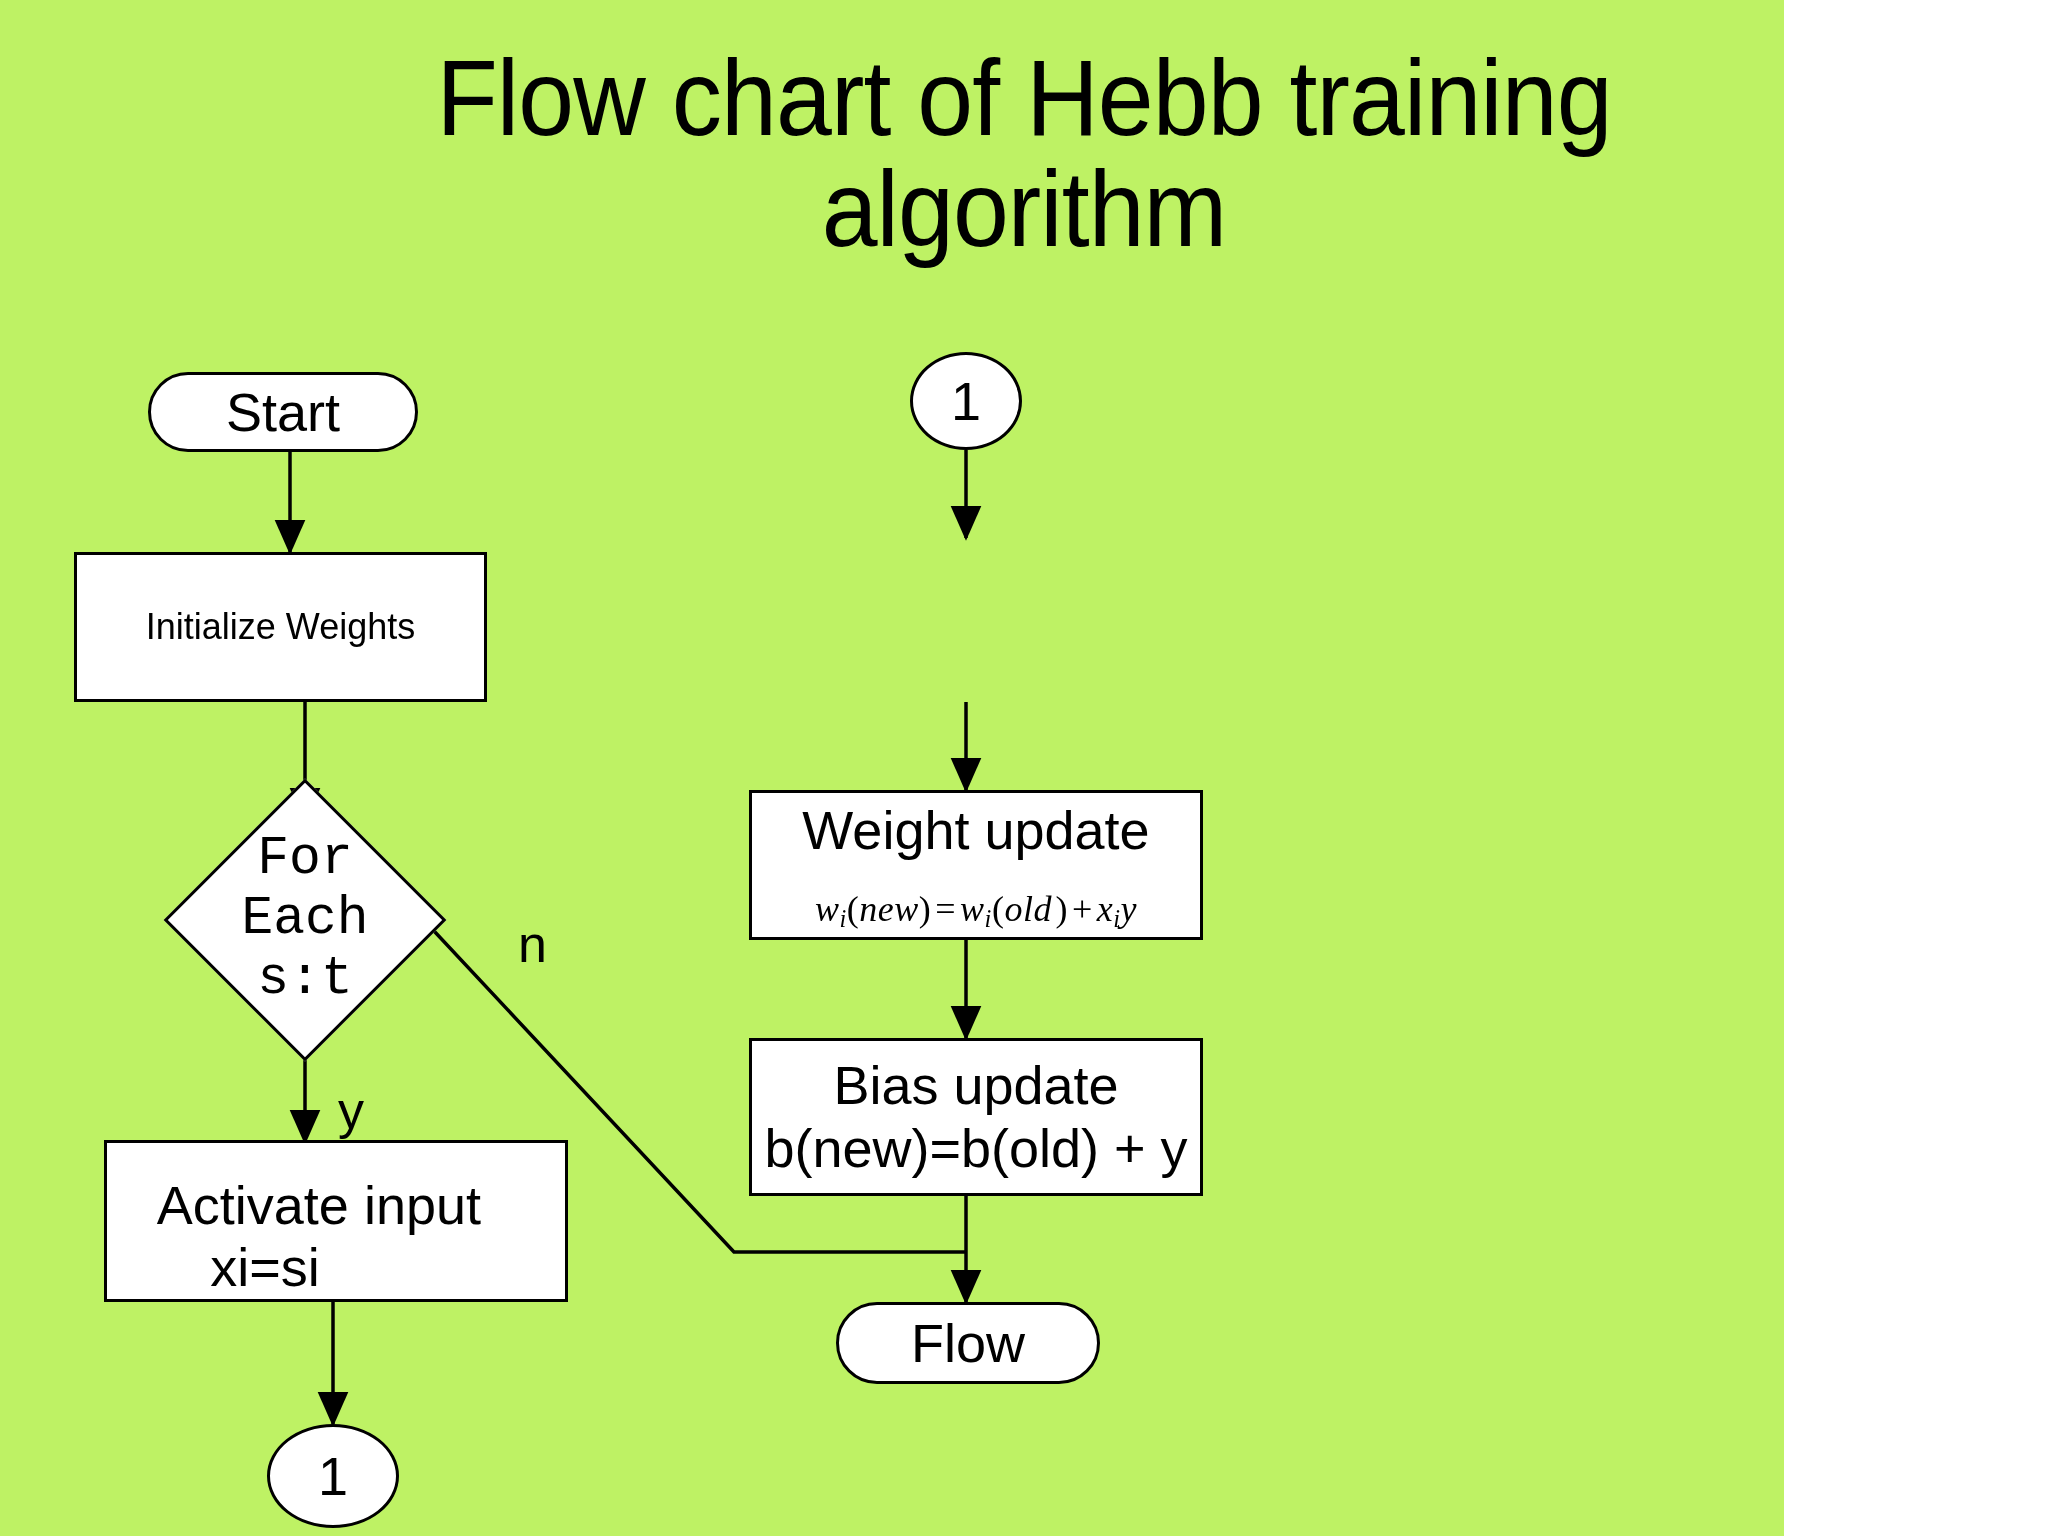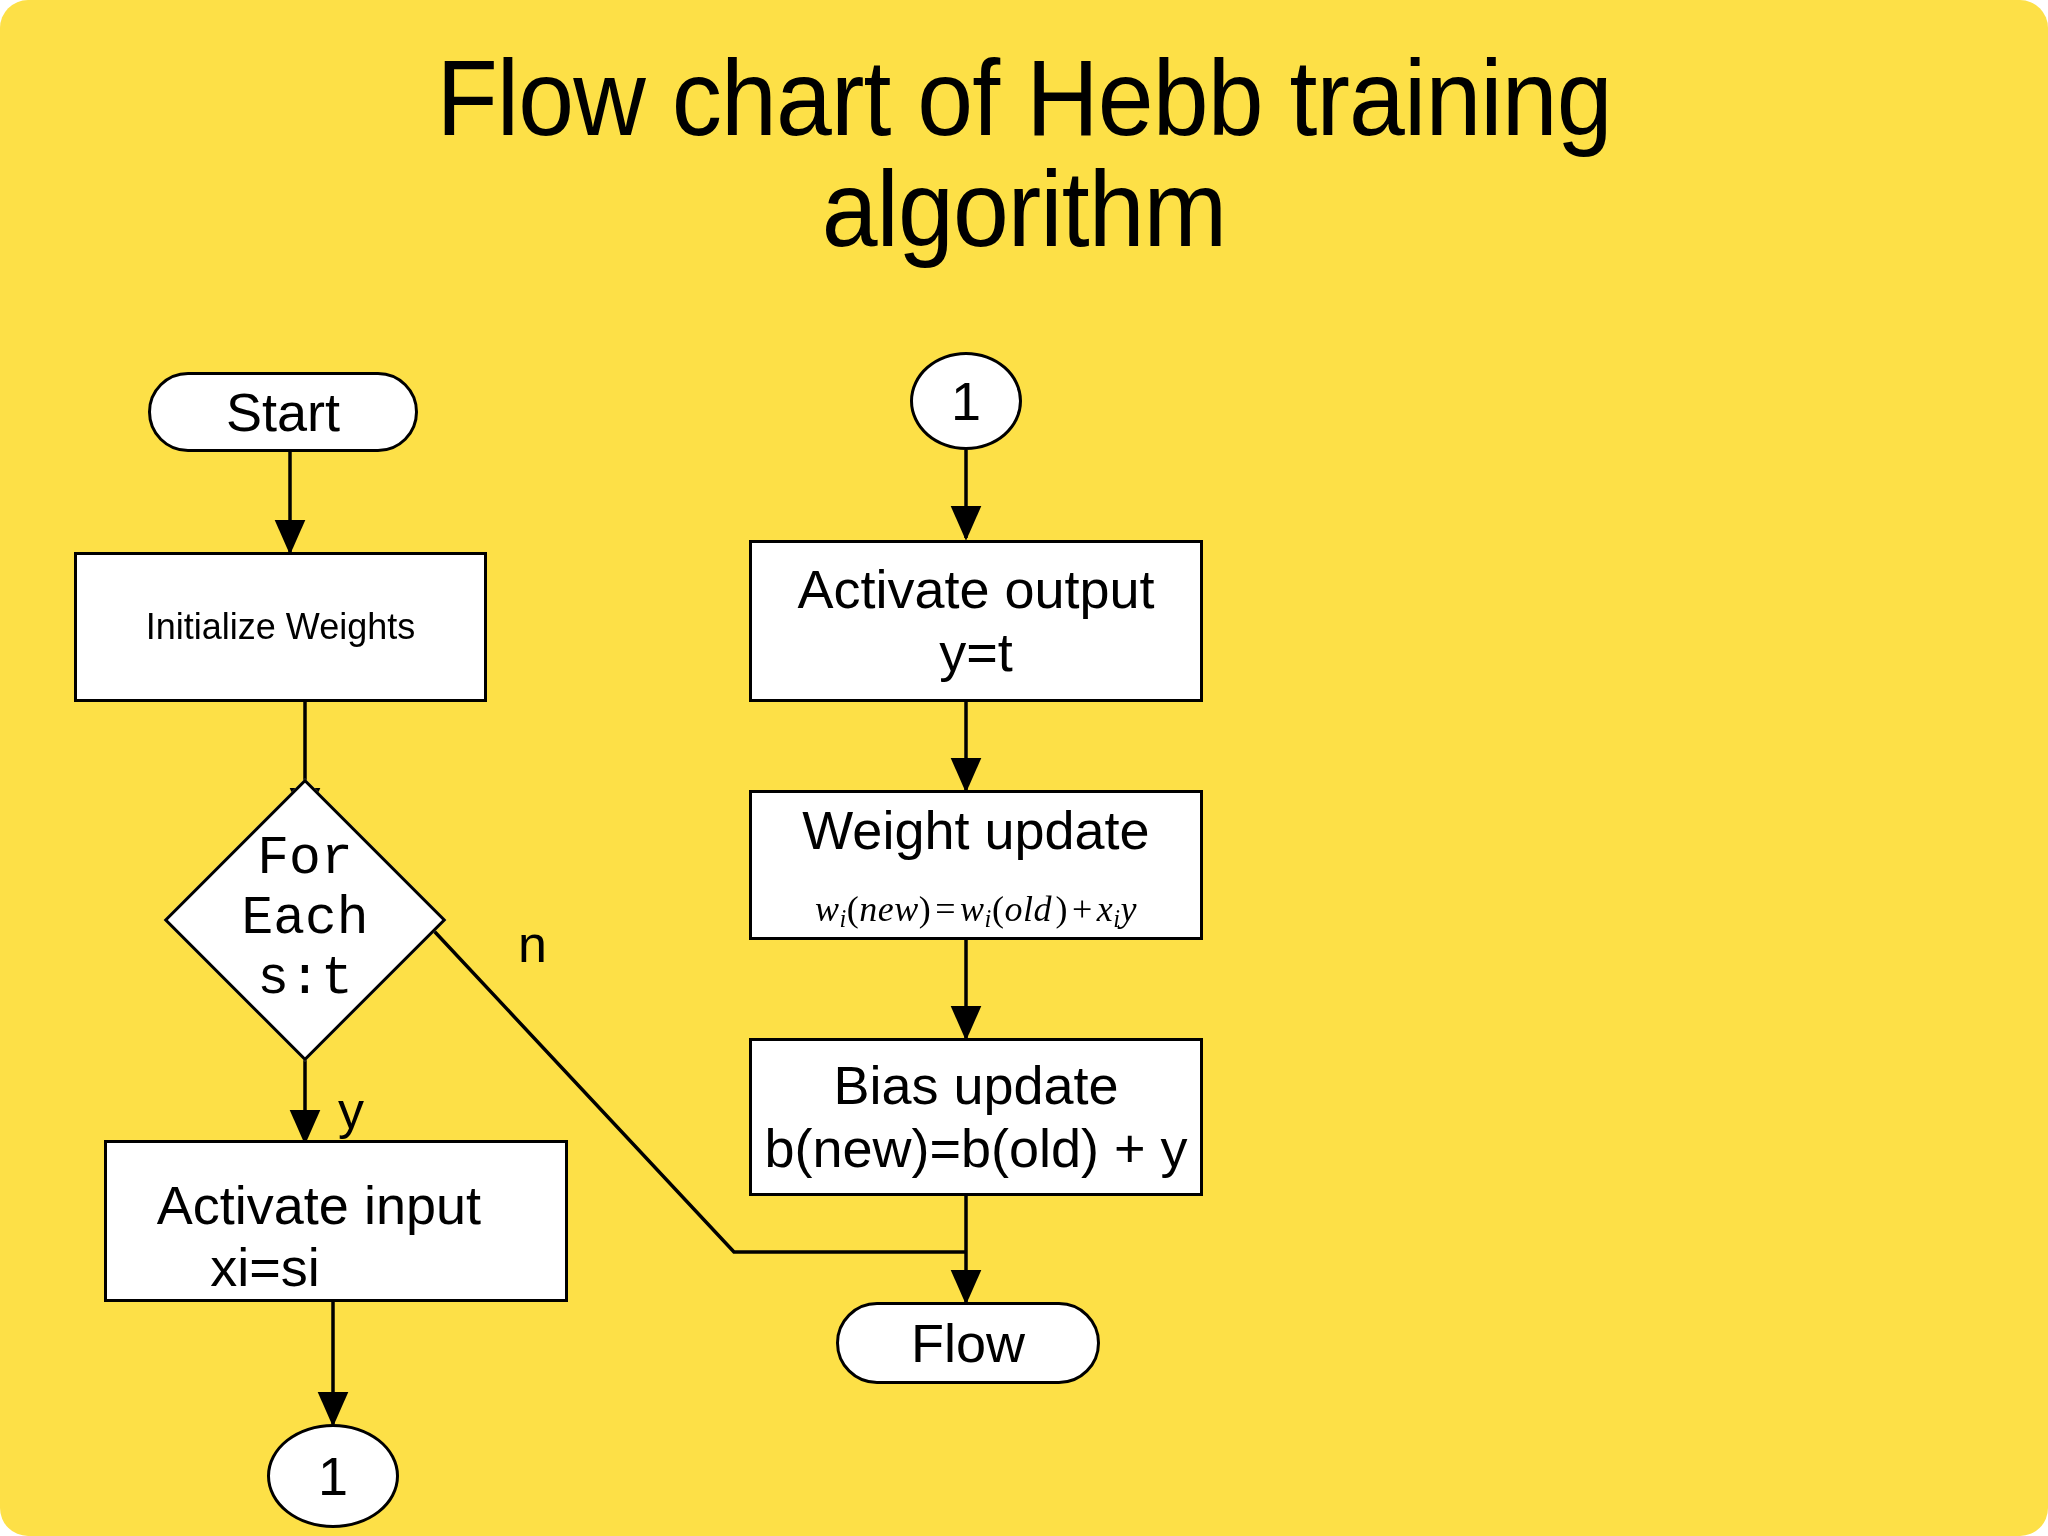--- a/index.html
+++ b/index.html
@@ -10,24 +10,23 @@
   }
   body {
     width: 2048px;
     height: 1536px;
     overflow: hidden;
     font-family: "Liberation Sans", sans-serif;
     color: #000000;
   }
   #slide {
     position: relative;
-    width: 2048px;
+    width: 1784px;
     height: 1536px;
-    background: #fde047;
-    border-radius: 28px;
+    background: #bef264;
   }
 
   
   #title {
     position: absolute;
     left: 160px;
     top: 42px;
     width: 1728px;
     text-align: center;
     font-family: "Liberation Sans", sans-serif;
@@ -195,24 +194,20 @@
   </div>
 
   <div class="node connector" style="left:267px; top:1424px; width:132px; height:104px; font-size:54px;">
     <span class="line1">1</span>
   </div>
 
   <div class="node connector" style="left:910px; top:352px; width:112px; height:98px; font-size:54px;">
     <span class="line1">1</span>
   </div>
 
-  <div class="node process" style="left:749px; top:540px; width:454px; height:162px; font-size:54px; line-height:1.16;">
-    <span class="line1">Activate output</span>
-    <span class="line2">y=t</span>
-  </div>
 
   <div class="node process" style="left:749px; top:790px; width:454px; height:150px; font-size:54px; line-height:1.1; justify-content:flex-start; padding-top:8px;">
     <span class="line1">Weight update</span>
     <span class="formula" style="margin-top:30px;"><span>w</span><sub>i</sub><span class="paren">(</span><span>new</span><span class="paren">)</span><span class="op">=</span><span>w</span><sub>i</sub><span class="paren">(</span><span>old</span><span class="paren"> )</span><span class="op">+</span><span>x</span><sub>i</sub><span>y</span></span>
   </div>
 
   <div class="node process" style="left:749px; top:1038px; width:454px; height:158px; font-size:54px; line-height:1.16;">
     <span class="line1">Bias update</span>
     <span class="line2">b(new)=b(old) + y</span>
   </div>

